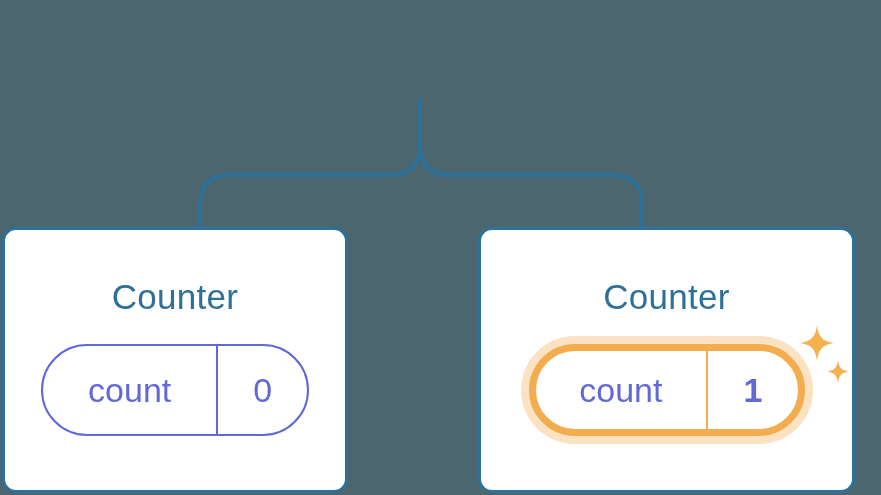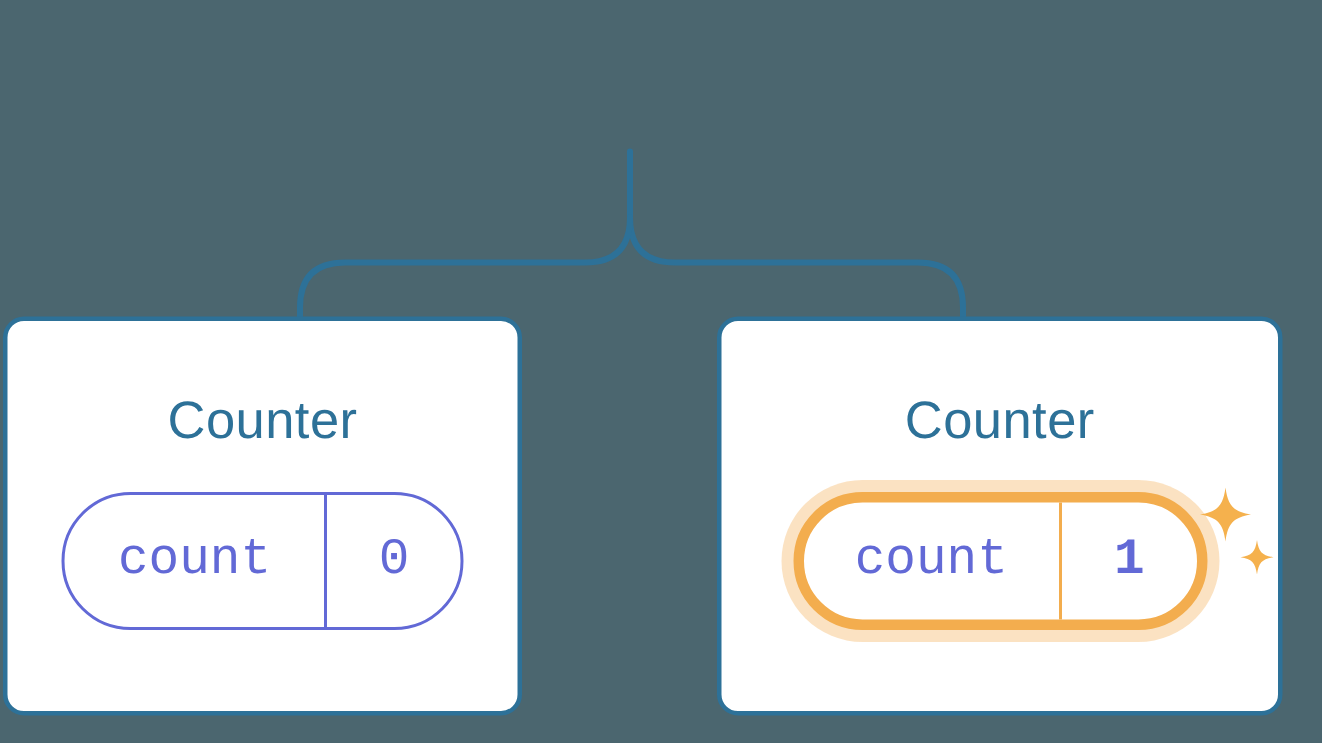--- a/index.html
+++ b/index.html
@@ -44,21 +44,21 @@
   .root-label {
     color: #2d7198;
     font-size: 35px;
     line-height: 1;
     letter-spacing: 0.4px;
   }
 
   
   .card {
     position: absolute;
-    top: 211px;
+    top: 227px;
     height: 266px;
     box-sizing: border-box;
     background: #ffffff;
     border: 3px solid #2d7198;
     border-radius: 14px;
     display: flex;
     flex-direction: column;
     align-items: center;
   }
   .card.left  { left: 2px;   width: 346px; }
@@ -72,21 +72,20 @@
     margin-top: 49px;
   }
 
   
   .pill-wrap {
     position: relative;
     margin-top: 30px;
     display: flex;
     align-items: center;
     justify-content: center;
-    font-family: Liberation Mono, monospace;
   }
   .pill {
     position: relative;
     box-sizing: border-box;
     height: 92px;
     display: flex;
     align-items: stretch;
     background: #ffffff;
     border-radius: 46px;
   }

